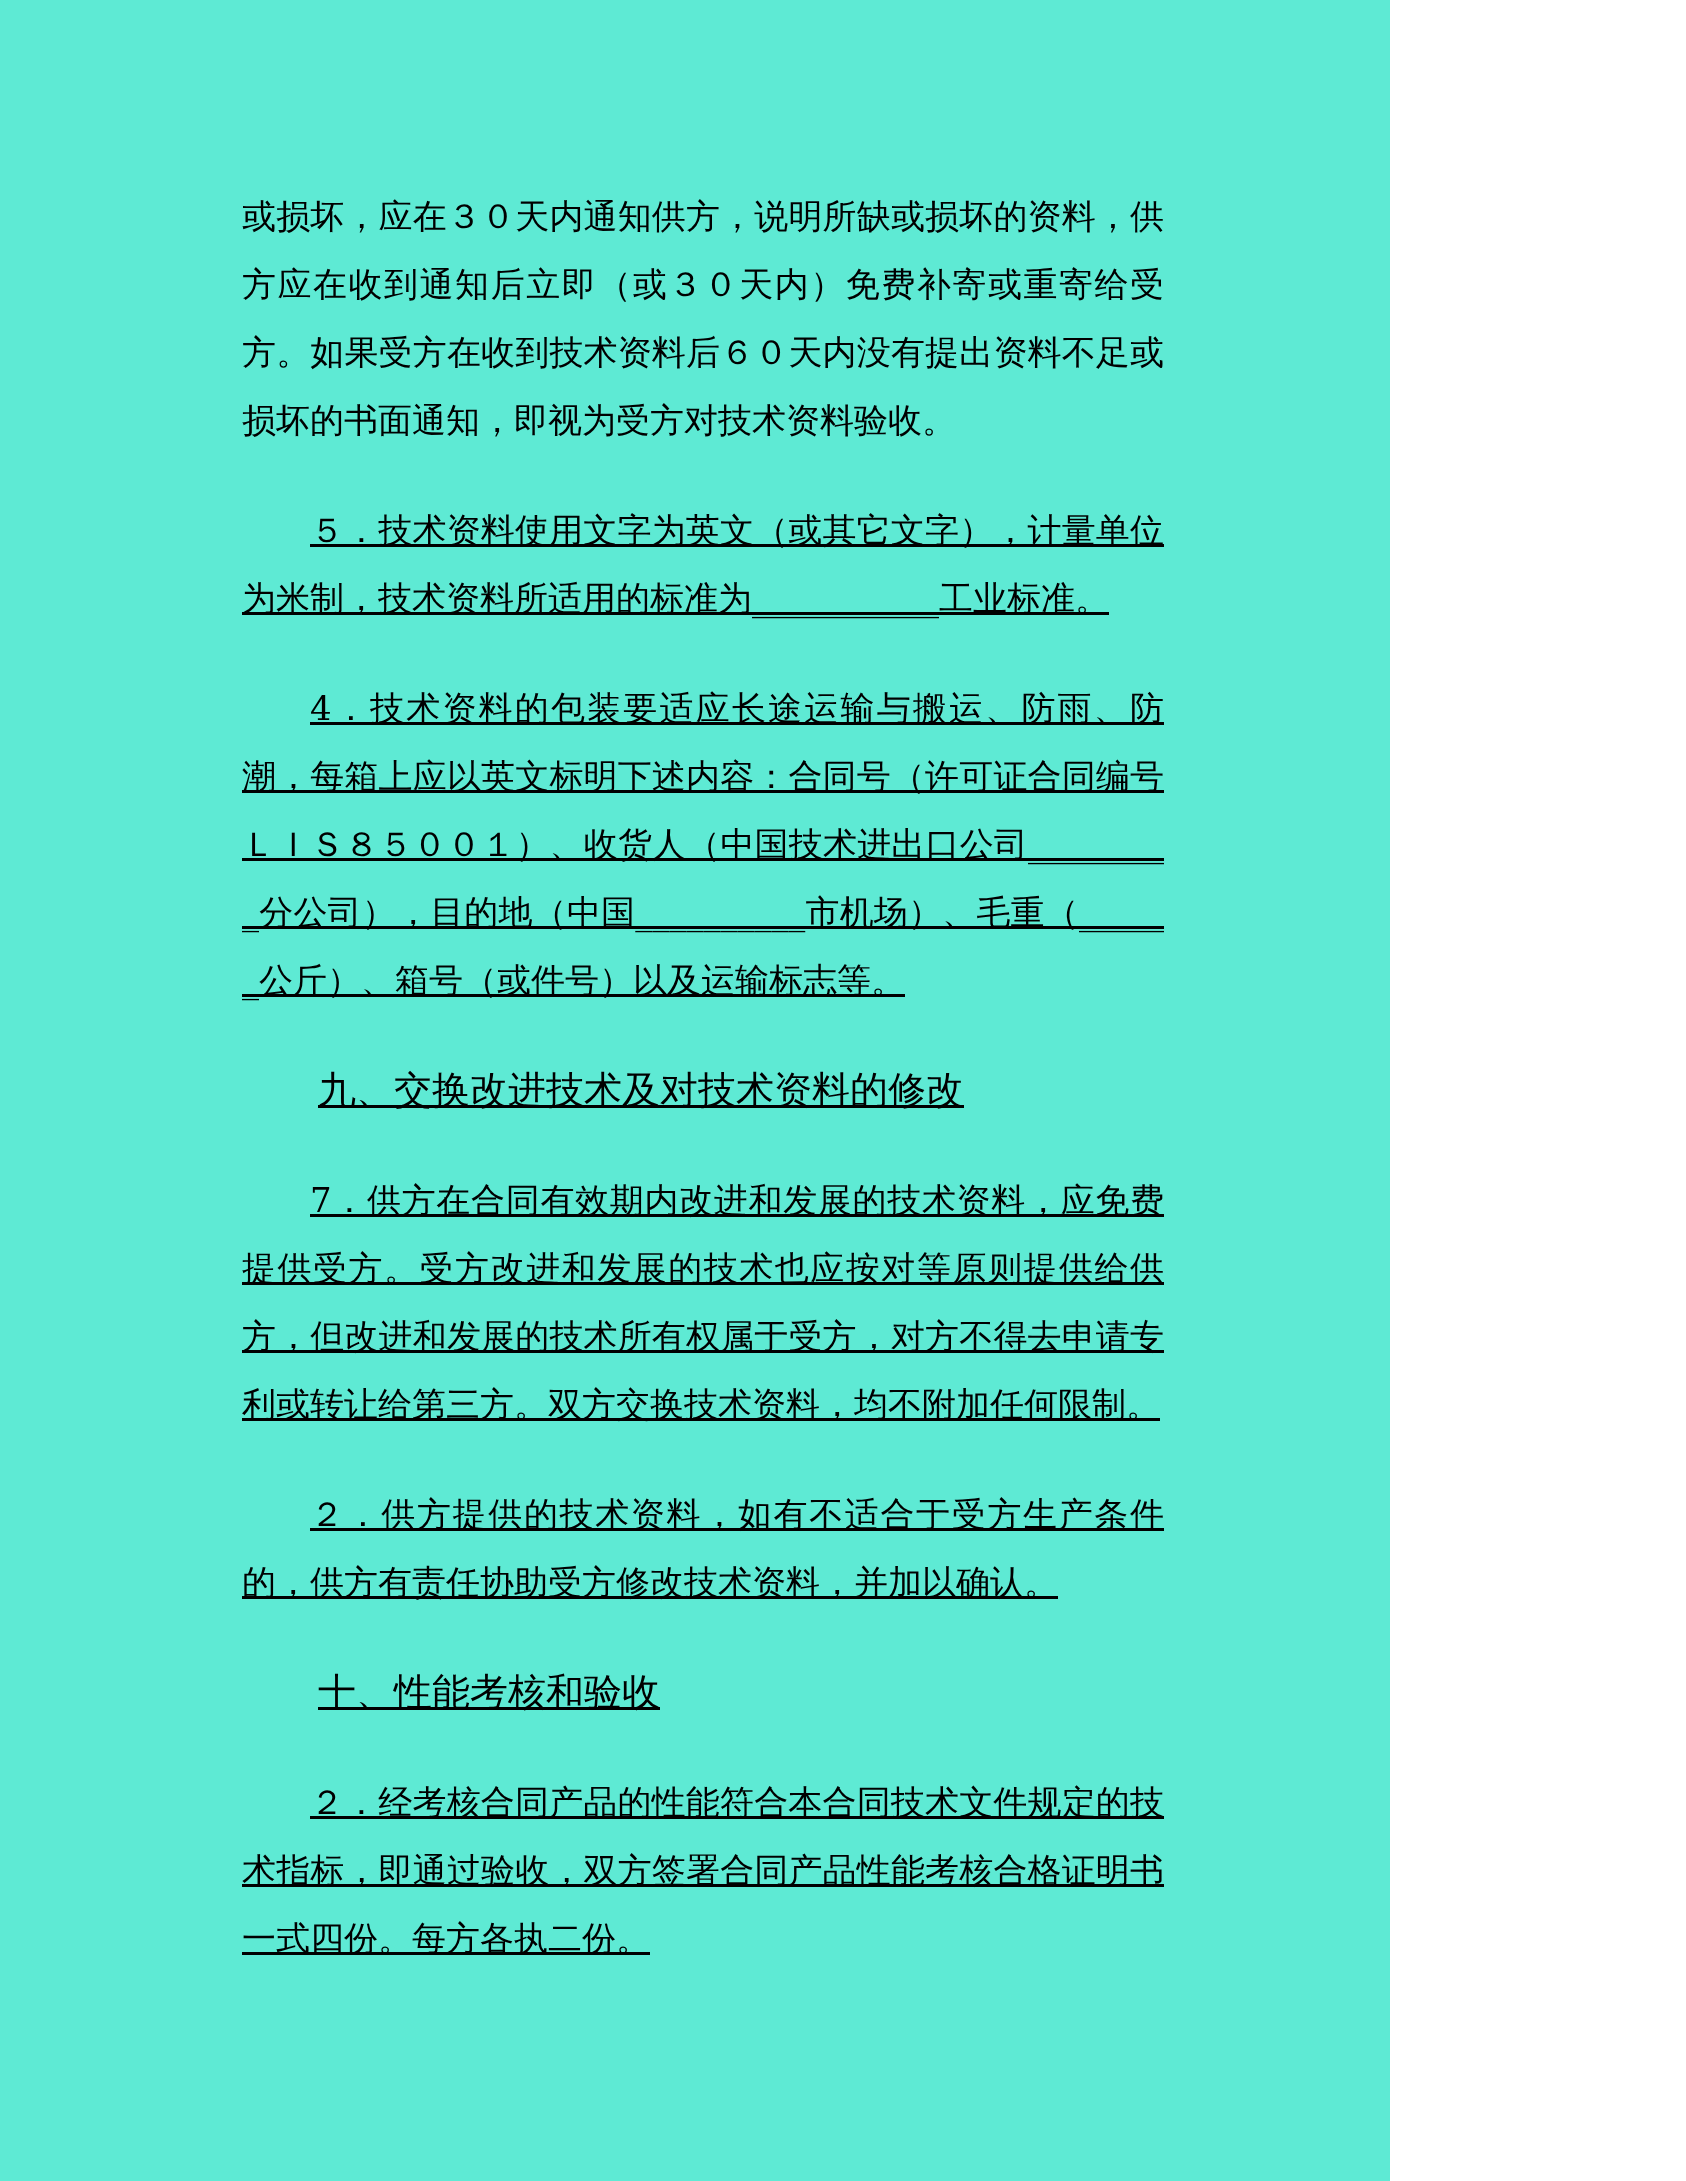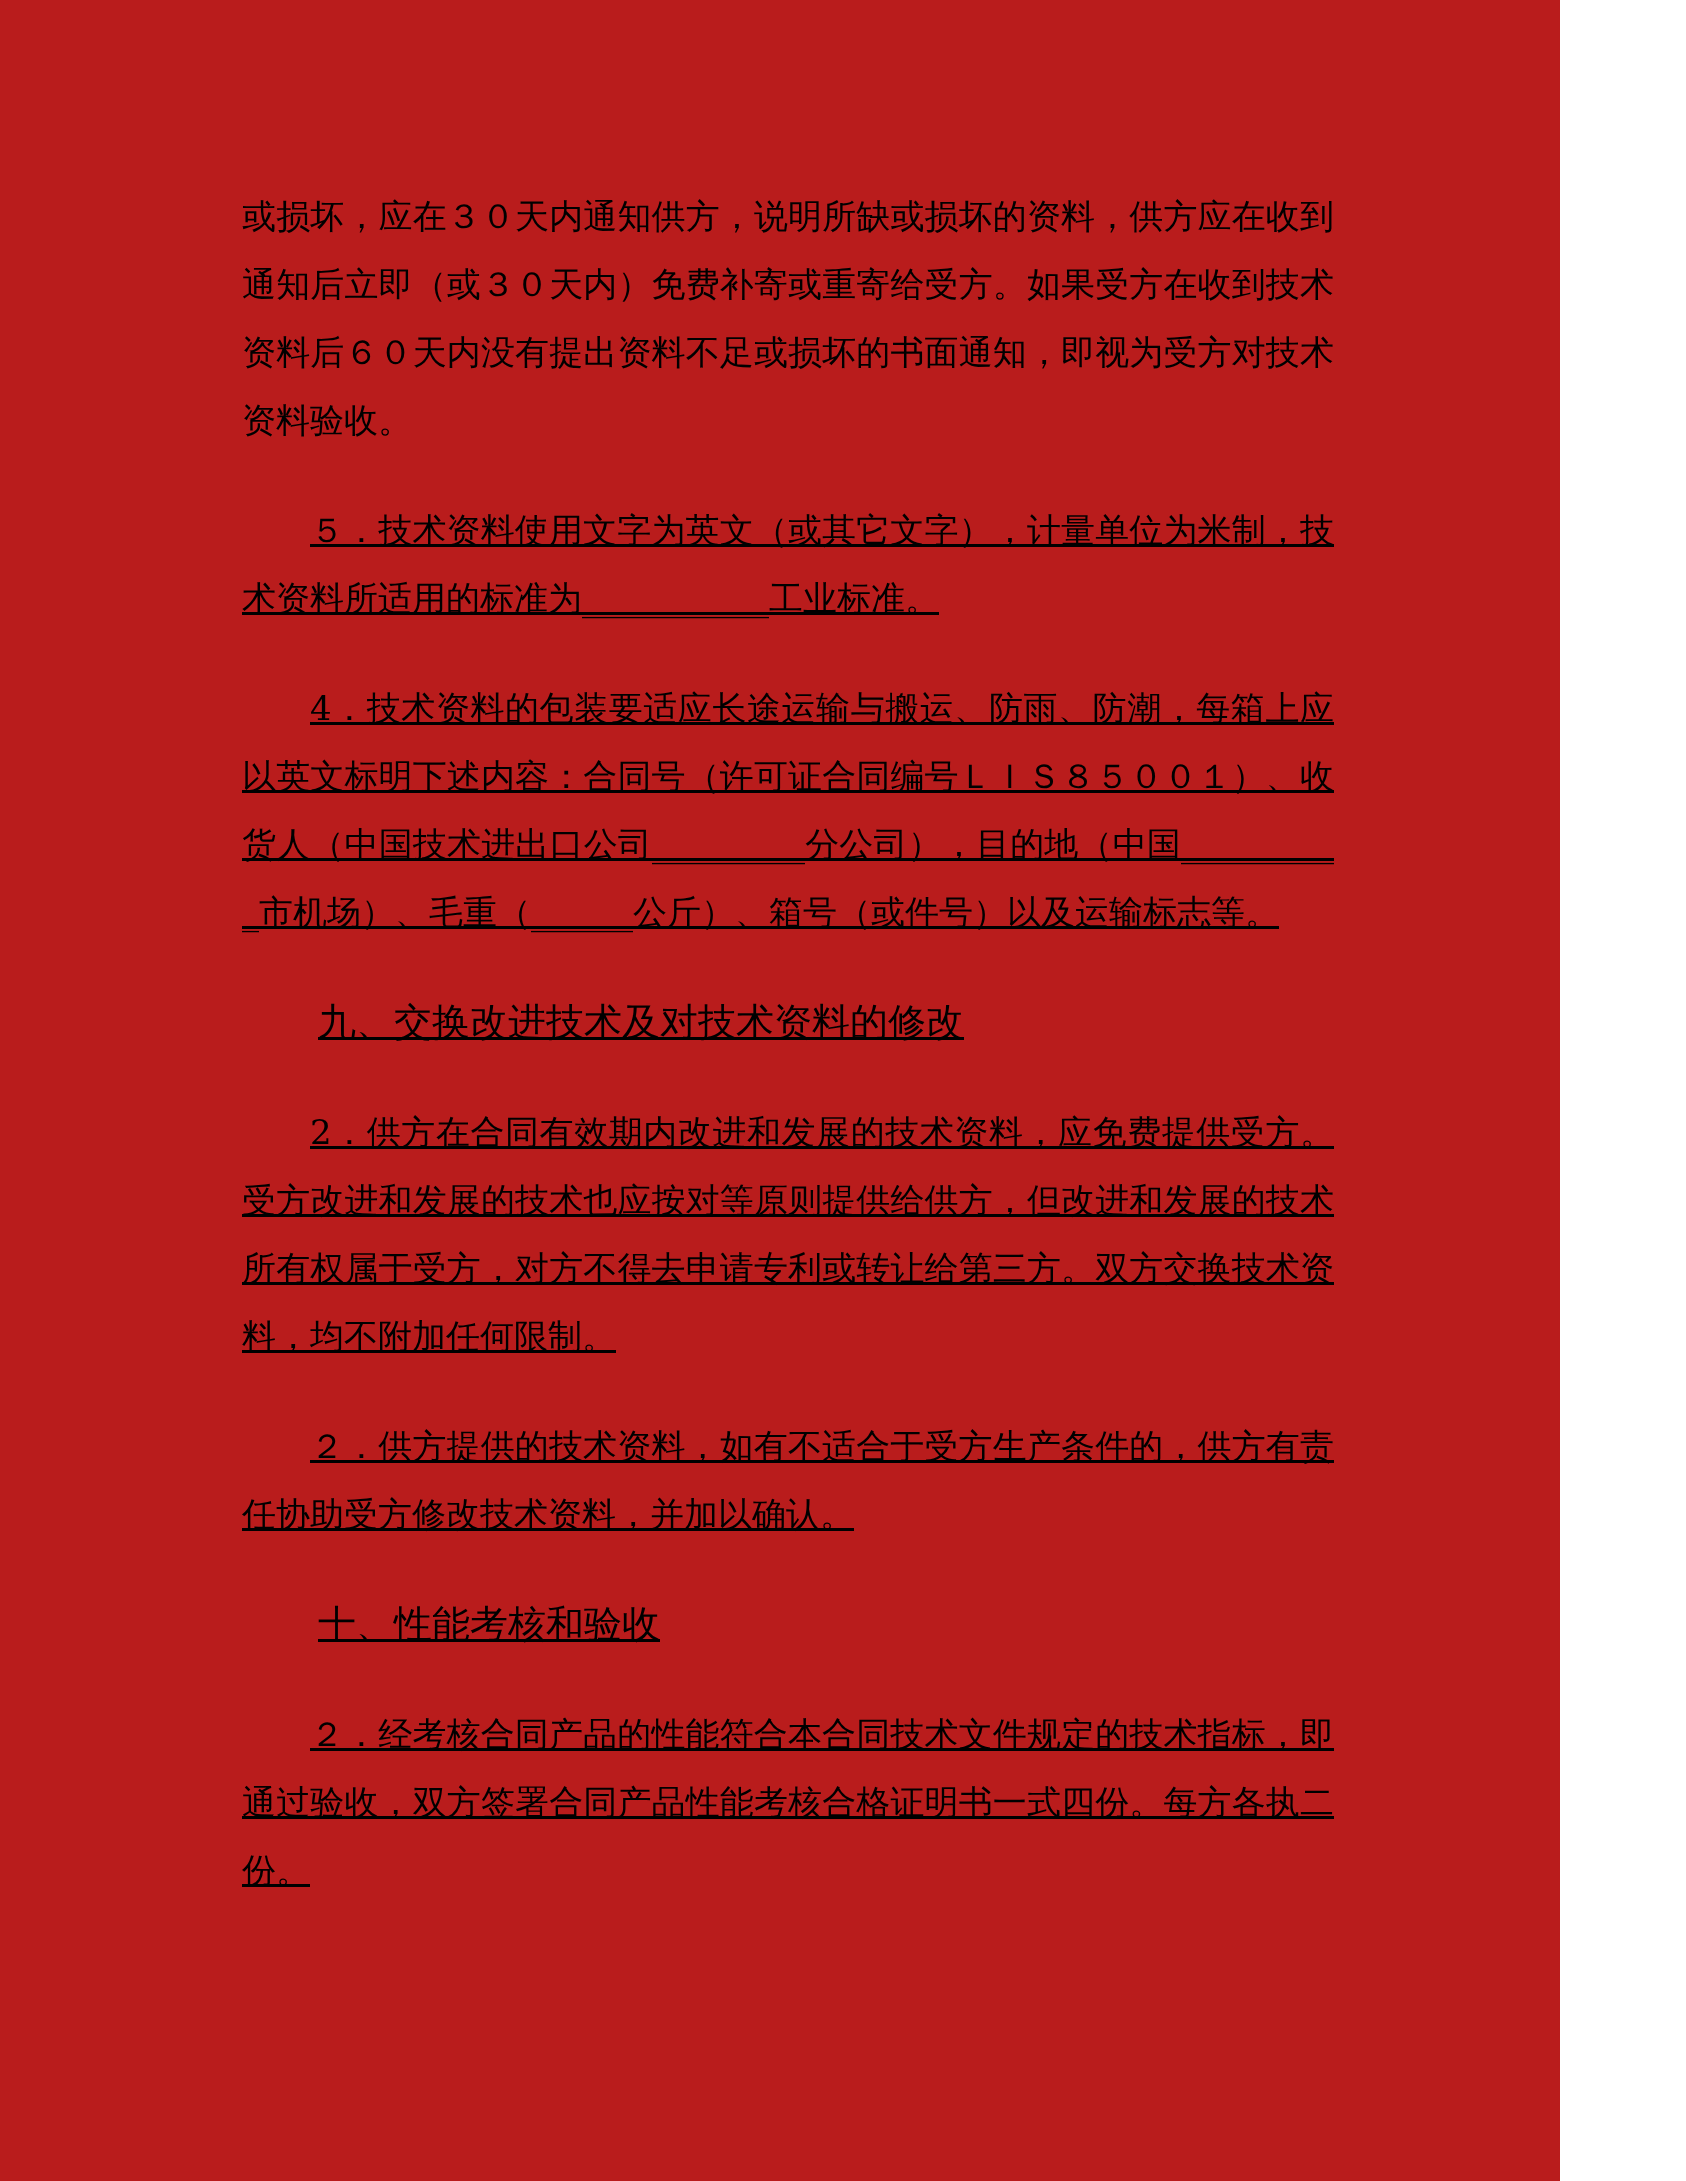--- a/index.html
+++ b/index.html
@@ -9,24 +9,24 @@
   }
   body {
     width: 1686px;
     height: 2182px;
     position: relative;
     font-family: "DejaVu Serif", "Liberation Serif", serif;
     color: #000000;
   }
   .page {
     box-sizing: border-box;
-    width: 1560px;
+    width: 1390px;
     height: 2182px;
     padding: 182px 226px 0 242px;
-    background: #b91c1c;
+    background: #5eead4;
     overflow: hidden;
   }
   .block {
     font-size: 34px;
     line-height: 68px;
     margin: 0 0 42px 0;
     text-align: justify;
     text-justify: inter-ideograph;
     word-break: break-all;
   }
@@ -44,21 +44,21 @@
 
 <div class="page">
   <p class="block">或损坏，应在３０天内通知供方，说明所缺或损坏的资料，供方应在收到通知后立即（或３０天内）免费补寄或重寄给受方。如果受方在收到技术资料后６０天内没有提出资料不足或损坏的书面通知，即视为受方对技术资料验收。</p>
 
   <p class="block indent">５．技术资料使用文字为英文（或其它文字），计量单位为米制，技术资料所适用的标准为___________工业标准。</p>
 
   <p class="block indent">4．技术资料的包装要适应长途运输与搬运、防雨、防潮，每箱上应以英文标明下述内容：合同号（许可证合同编号ＬＩＳ８５００１）、收货人（中国技术进出口公司_________分公司），目的地（中国__________市机场）、毛重（______公斤）、箱号（或件号）以及运输标志等。</p>
 
   <p class="block indent heading">九、交换改进技术及对技术资料的修改</p>
 
-  <p class="block indent">2．供方在合同有效期内改进和发展的技术资料，应免费提供受方。受方改进和发展的技术也应按对等原则提供给供方，但改进和发展的技术所有权属于受方，对方不得去申请专利或转让给第三方。双方交换技术资料，均不附加任何限制。</p>
+  <p class="block indent">7．供方在合同有效期内改进和发展的技术资料，应免费提供受方。受方改进和发展的技术也应按对等原则提供给供方，但改进和发展的技术所有权属于受方，对方不得去申请专利或转让给第三方。双方交换技术资料，均不附加任何限制。</p>
 
   <p class="block indent">２．供方提供的技术资料，如有不适合于受方生产条件的，供方有责任协助受方修改技术资料，并加以确认。</p>
 
   <p class="block indent heading">十、性能考核和验收</p>
 
 
   <p class="block indent">２．经考核合同产品的性能符合本合同技术文件规定的技术指标，即通过验收，双方签署合同产品性能考核合格证明书一式四份。每方各执二份。</p>
 </div>
 
 

